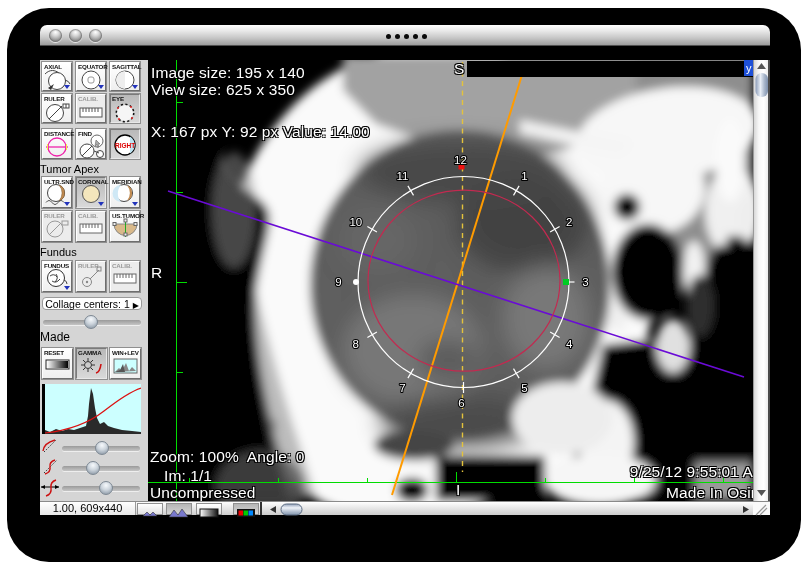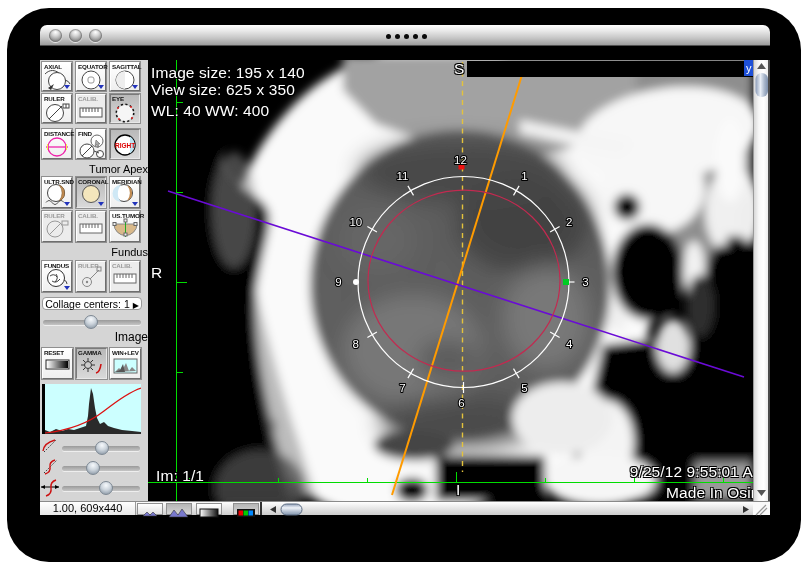--- a/index.html
+++ b/index.html
@@ -29,21 +29,21 @@
 #rightedge{position:absolute;left:728px;top:0;width:2px;height:441px;background:#4a4a4a;}
 
 .btn{position:absolute;width:30px;height:29px;background:linear-gradient(#ffffff,#efefef);
   border:1px solid;border-color:#ffffff #6e6e6e #6e6e6e #ffffff;box-shadow:0 0 0 1px #8f8f8f;
   box-sizing:border-box;}
 .btn.pressed{background:linear-gradient(#b9b9b9,#d9d9d9);border-color:#7a7a7a #e8e8e8 #e8e8e8 #7a7a7a;}
 .btn.dis{background:#ececec;}
 .cap{position:absolute;left:1px;top:1px;font-size:8px;font-weight:bold;color:#111;
   letter-spacing:-.2px;white-space:pre;transform:scale(.78);transform-origin:0 0;}
 .dis .cap{color:#999;}
-.lbl{position:absolute;width:108px;text-align:right;font-size:11px;color:#000;}
+.lbl{position:absolute;width:108px;text-align:left;font-size:11px;color:#000;}
 .tri{position:absolute;right:1px;bottom:1px;width:0;height:0;
   border-left:3px solid transparent;border-right:3px solid transparent;border-top:4px solid #2233bb;}
 
 #collage{position:absolute;left:2px;top:237px;width:100px;height:13px;background:#fff;
   border:1px solid #9a9a9a;border-radius:4px;box-sizing:border-box;font-size:10.5px;text-align:center;}
 
 .track{position:absolute;height:5px;border-radius:3px;
   background:linear-gradient(#9a9a9a,#c5c5c5);box-shadow:0 1px 0 #eee;}
 .thumb{position:absolute;width:14px;height:14px;border-radius:50%;
   background:radial-gradient(circle at 50% 28%,#f6f9fc 0%,#ccd4dc 45%,#9aa6b2 80%,#c2cbd4 100%);
@@ -230,21 +230,21 @@
       <div class="btn dis" style="left:70px;top:201px;height:31px;">
           <span class="cap">CALIB.</span>
         <svg width="28" height="29" style="position:absolute;left:0;top:0;">
           <rect x="3" y="12" width="22" height="9" fill="#fff" stroke="#666"></rect>
           <path d="M6,12 v4 M9,12 v4 M12,12 v4 M15,12 v4 M18,12 v4 M21,12 v4" stroke="#666"></path>
           </svg>
         </div>
       <div id="collage">Collage centers: 1 <span style="font-size:8px;">▶</span></div>
       <div class="track" style="left:3px;top:260px;width:98px;"></div>
       <div class="thumb" style="left:44px;top:255px;"></div>
-      <div class="lbl" style="left:0;top:270px;font-size:12px;">Image</div>
+      <div class="lbl" style="left:0;top:270px;font-size:12px;">Made</div>
       <div class="btn" style="left:2px;top:288px;height:31px;width:31px;">
           <span class="cap">RESET</span>
         <svg width="29" height="29" style="position:absolute;left:0;top:0;">
           <rect x="3" y="11" width="23" height="9" fill="#fff" stroke="#222"></rect>
           <rect x="4" y="12" width="21" height="7" fill="url(#gws)"></rect>
           <defs>
               <linearGradient id="gws" x1="0" y1="0" x2="1" y2="0">
             <stop offset="0" stop-color="#fff"></stop>
                 <stop offset="1" stop-color="#000"></stop>
           </linearGradient>
@@ -389,25 +389,27 @@
             <text x="207.8" y="166">10</text>
             <text x="254.5" y="120">11</text>
           </g>
         </g>
         <rect x="319" y="1" width="286" height="16" fill="#000"></rect>
         <rect x="596" y="0" width="9.5" height="16" fill="#1e50d8"></rect>
         <text x="598" y="12" font-family="Liberation Sans" font-size="11" fill="#fff">y</text>
       </svg>
       <div class="ov" style="left:3px;top:4px;">Image size: 195 x 140</div>
       <div class="ov" style="left:3px;top:21px;">View size: 625 x 350</div>
-      <div class="ov" style="left:3px;top:42px;">WL: 40 WW: 400</div>
+      <div class="ov" style="left:3px;top:63px;">X: 167 px Y: 92 px Value: 14.00</div>
       <div class="ov" style="left:306px;top:0px;">S</div>
       <div class="ov" style="left:3px;top:204px;">R</div>
       <div class="ov" style="left:308px;top:421px;">I</div>
-      <div class="ov" style="left:8px;top:407px;">Im: 1/1</div>
+      <div class="ov" style="left:2px;top:388px;">Zoom: 100%  Angle: 0</div>
+      <div class="ov" style="left:16px;top:407px;">Im: 1/1</div>
+      <div class="ov" style="left:2px;top:424px;">Uncompressed</div>
       <div class="ov" style="right:0px;top:403px;">9/25/12 9:55:01 A</div>
       <div class="ov" style="right:-3px;top:424px;">Made In Osir</div>
     </div>
     <div id="vscroll">
       <svg width="15" height="441">
         <path d="M7.5,3 L12,9 L3,9 Z" fill="#555"></path>
         <rect x="1.5" y="13" width="12.5" height="24" rx="6" fill="url(#aqv)"></rect>
         <path d="M7.5,436 L12,430 L3,430 Z" fill="#555"></path>
         <defs>
             <linearGradient id="aqv" x1="0" y1="0" x2="1" y2="0">

